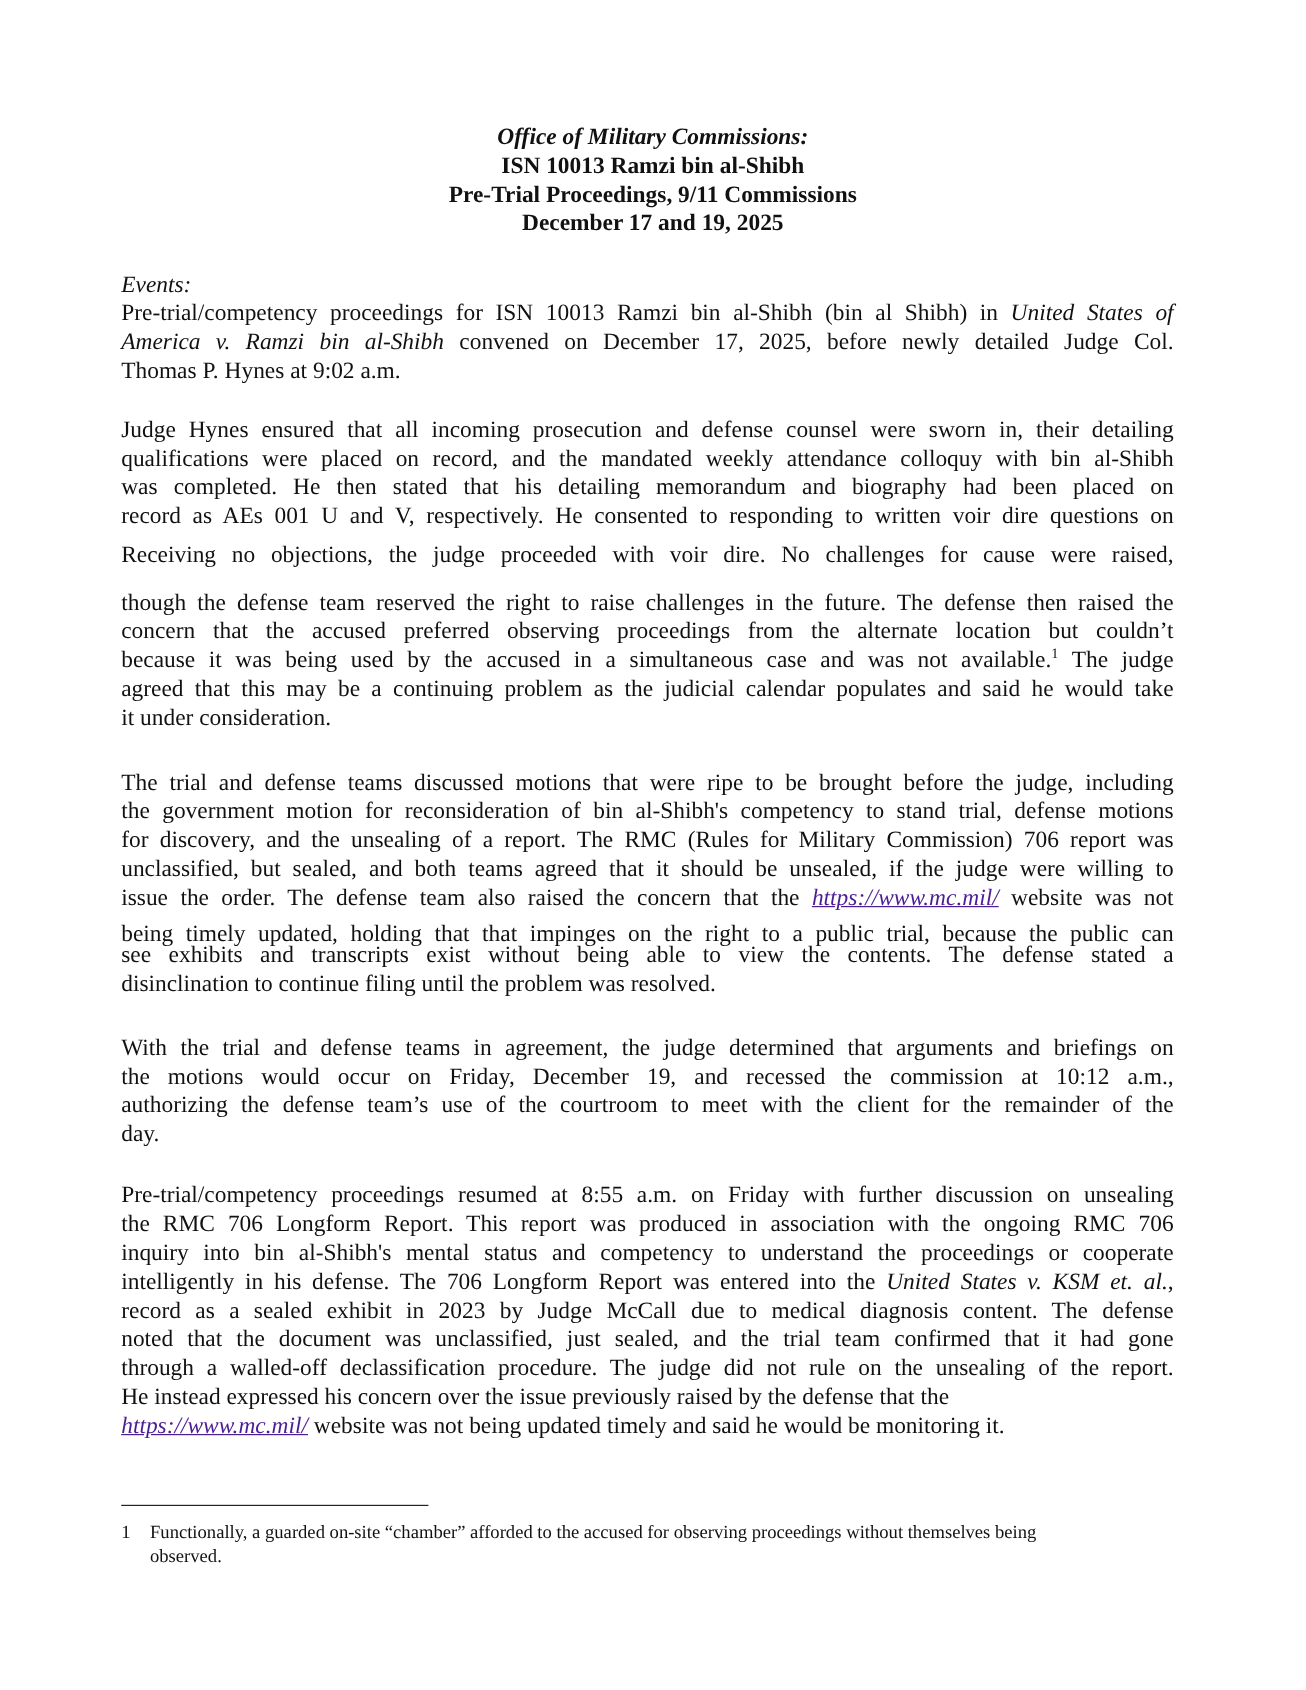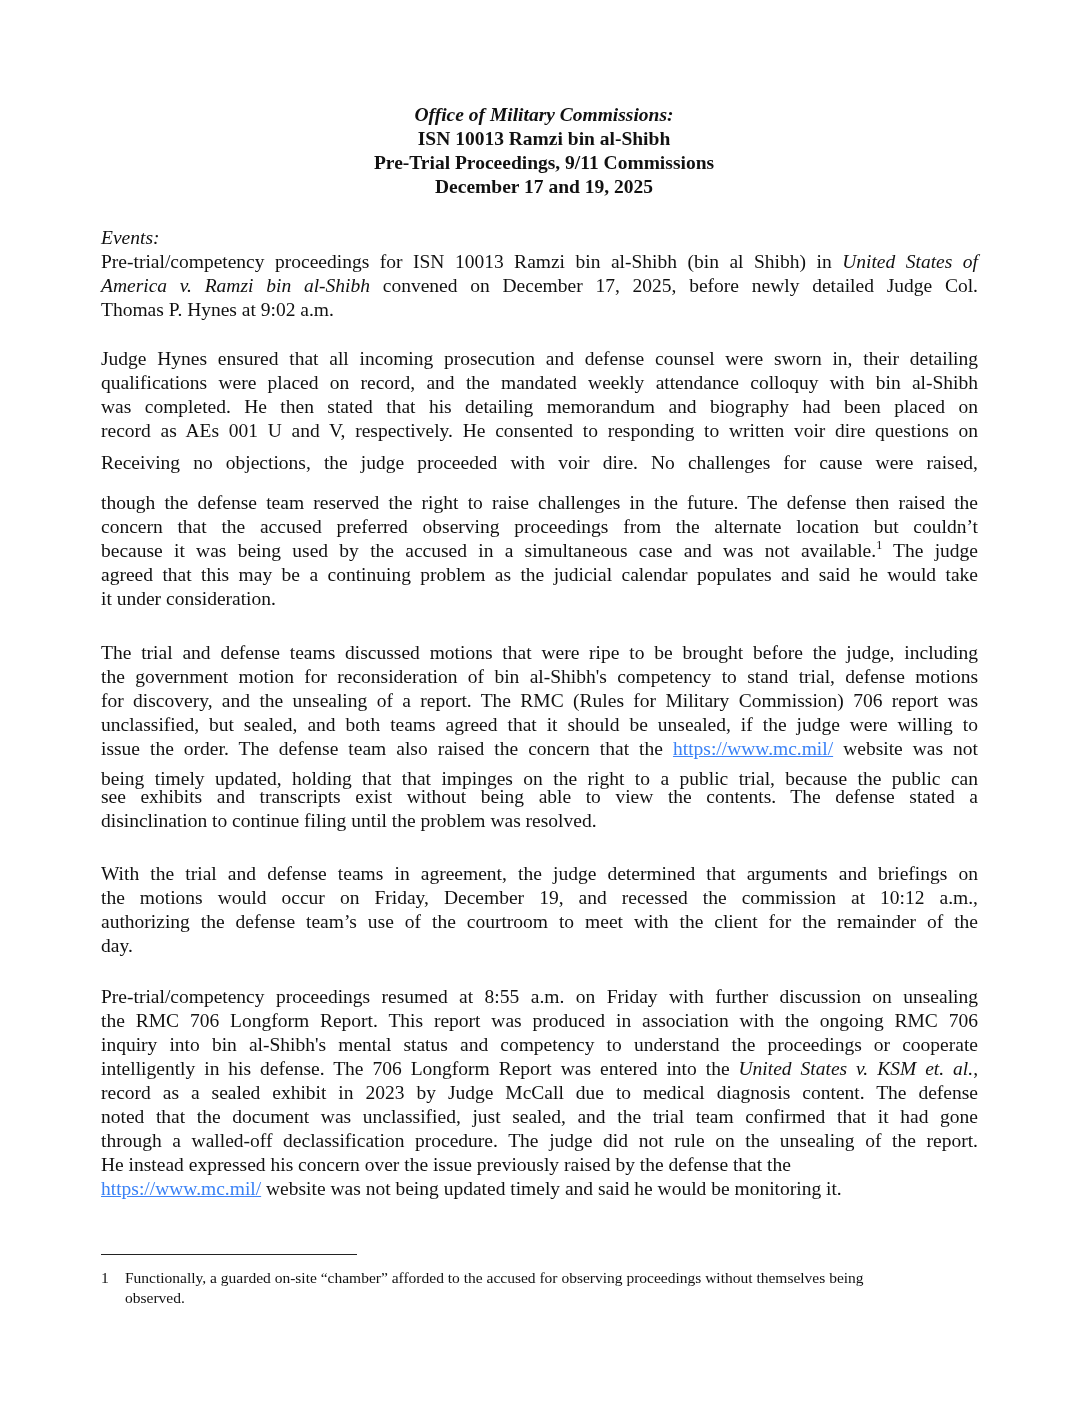--- a/index.html
+++ b/index.html
@@ -5,21 +5,21 @@
   html, body { margin: 0; padding: 0; background: #ffffff; }
   body { width: 1088px; height: 1408px; position: relative; overflow: hidden;
          font-family: "Liberation Serif", "DejaVu Serif", serif; color: #111111; }
   .page { position: absolute; left: 0; top: 0; width: 1088px; height: 1096px; background: #fff; }
   .title { position: absolute; left: 0; width: 1088px; text-align: center; font-weight: bold;
            font-size: 19.5px; line-height: 24px; }
   .title .it { font-style: italic; }
   .line { position: absolute; left: 101px; font-size: 19.5px; line-height: 24px; white-space: nowrap; }
   .just { width: 877px; text-align: justify; text-align-last: justify; }
   .it { font-style: italic; }
-  a.link { color: #3b82f6; text-decoration: underline; }
+  a.link { color: #4c1d95; text-decoration: underline; font-style: italic; }
   sup { font-size: 12px; line-height: 0; vertical-align: 8px; }
   .fn-rule { position: absolute; left: 101px; top: 1254px; width: 256px; height: 0; border-top: 1.3px solid #222; }
   .fn { position: absolute; font-size: 15.5px; line-height: 20px; white-space: nowrap; }
 </style>
 </head>
 <body>
 
 <div class="page">
 
   <div class="title" style="top:103px;"><span class="it">Office of Military Commissions:</span></div>

